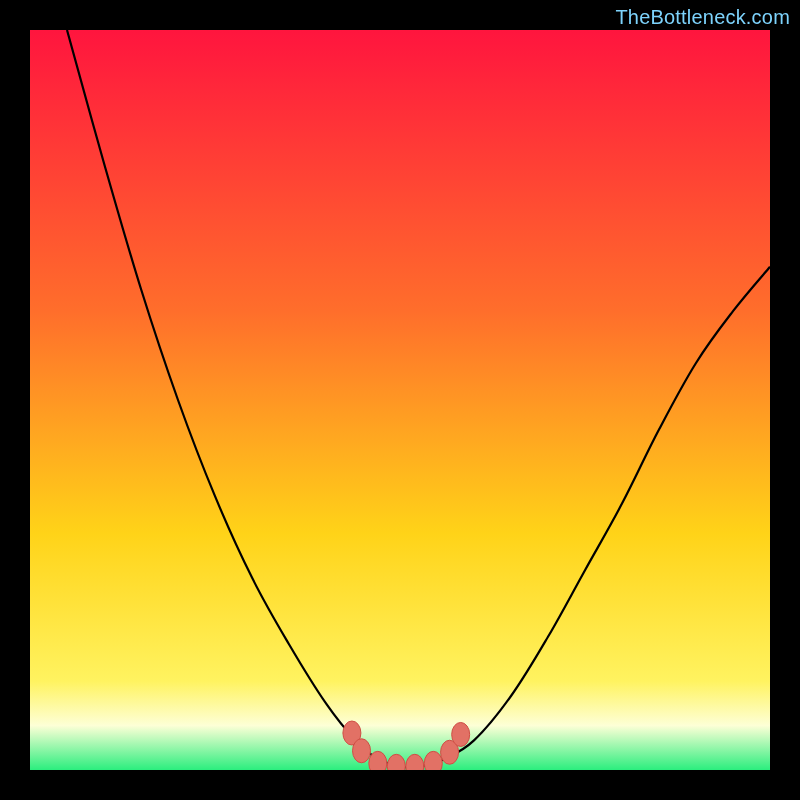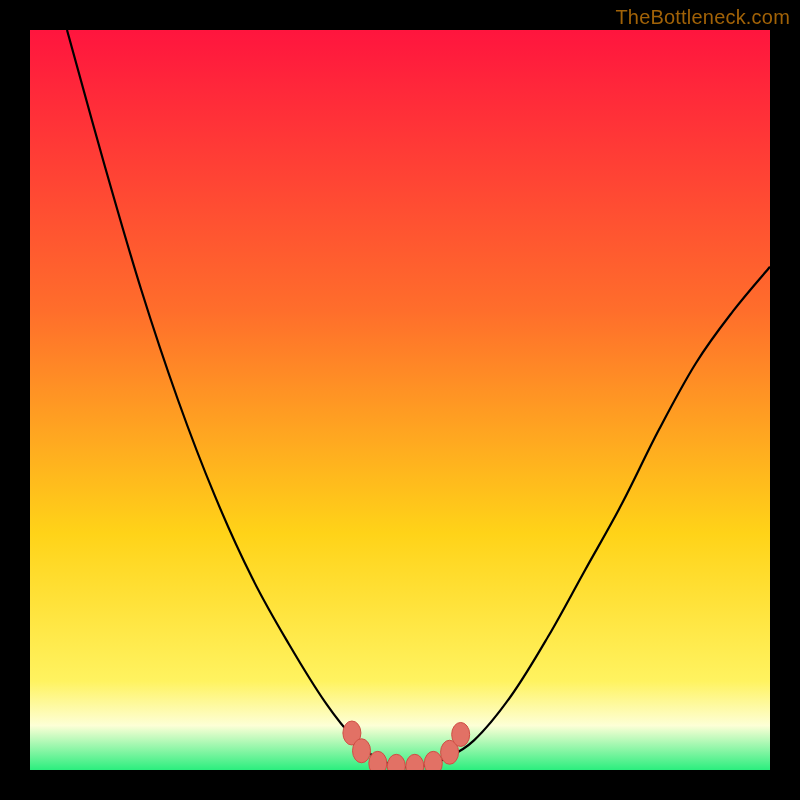--- a/index.html
+++ b/index.html
@@ -23,21 +23,21 @@
     position: absolute;
     left: 30px;
     top: 30px;
     width: 740px;
     height: 740px;
   }
   .attrib {
     position: absolute;
     top: 6px;
     right: 10px;
-    color: #a16207;
+    color: #7dd3fc;
     font-size: 20px;
     font-weight: 500;
     letter-spacing: 0.2px;
   }
   svg { display: block; }
 </style>
 </head>
 <body>
 
 <div class="frame">

